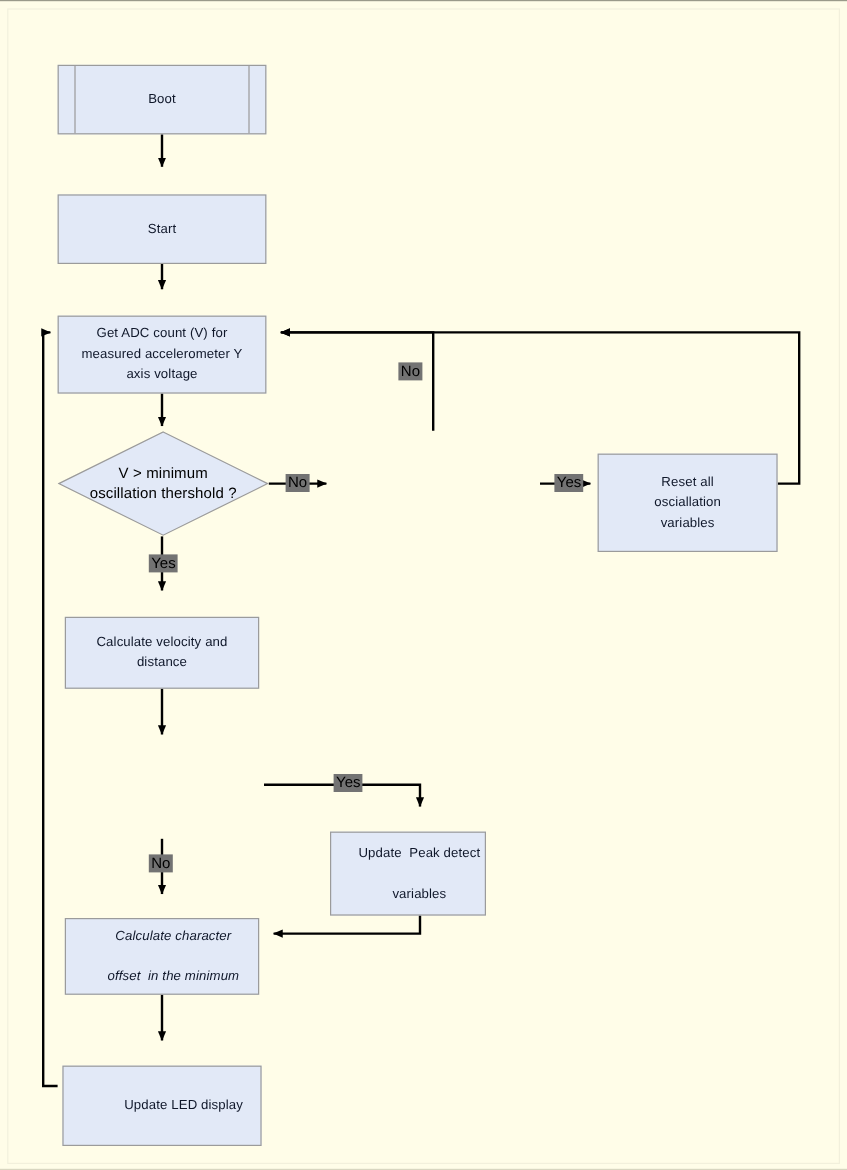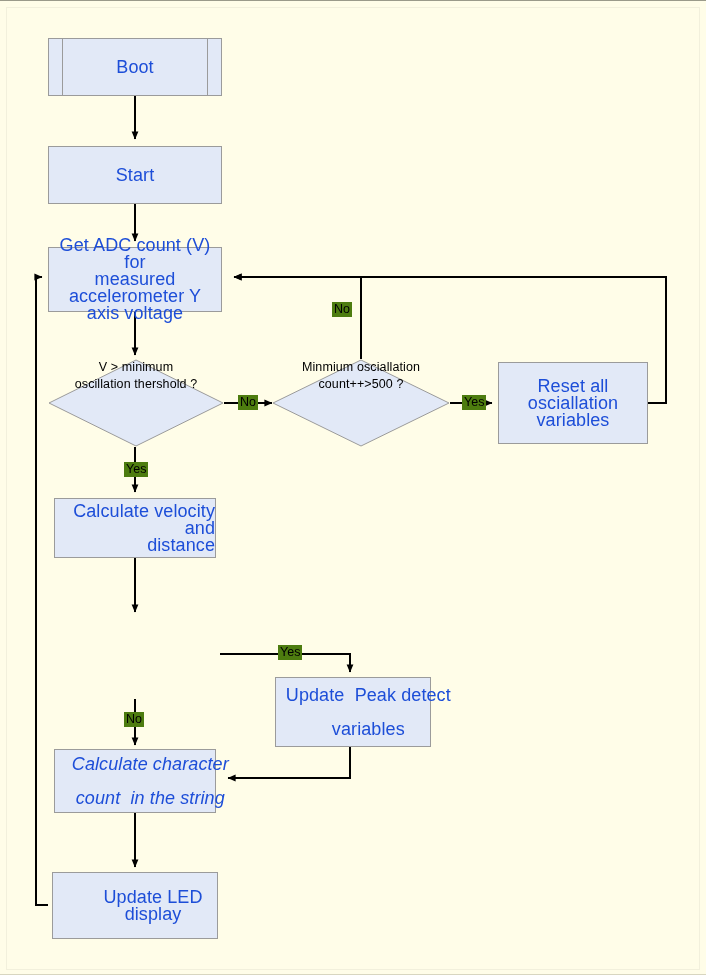--- a/index.html
+++ b/index.html
@@ -36,24 +36,25 @@
     width: 706px;
     height: 975px;
   }
   .node {
     position: absolute;
     box-sizing: border-box;
     display: flex;
     align-items: center;
     justify-content: center;
     text-align: center;
-    color: #1d4ed8;
-    font-size: 18px;
+    color: #0f172a;
+    font-size: 11px;
     line-height: 17px;
     letter-spacing: 0.1px;
+    margin-top: 16px;
   }
   .proc {
     background: #E2E9F7;
     border: 1px solid #9b9b9b;
   }
   .predef {
     background: #E2E9F7;
     border: 1px solid #9b9b9b;
   }
   .predef .bar-l, .predef .bar-r {
@@ -71,32 +72,33 @@
   .diamond-wrap svg {
     position: absolute;
     left: 0; top: 0;
   }
   .diamond-label {
     position: absolute;
     left: 0; top: 0;
     width: 100%;
     height: 100%;
     display: flex;
+    align-items: center;
     justify-content: center;
     text-align: center;
     font-size: 12.5px;
     line-height: 17px;
     color: #000;
     letter-spacing: 0.1px;
   }
   .edge-label {
     position: absolute;
     font-size: 12.5px;
     color: #000;
-    background: #4d7c0f;
+    background: #737373;
     padding: 0 2px;
     line-height: 15px;
     white-space: nowrap;
   }
   .nowrap { white-space: pre; }
 </style>
 </head>
 <body>
 
 <div id="canvas">
@@ -164,59 +166,48 @@
       <polygon points="88,1 175,44 88,87 1,44" fill="#E2E9F7" stroke="#9B9B9B" stroke-width="1"></polygon>
     </svg>
     <div class="diamond-label">
       <div>
         <span>V &gt; minimum</span><br>
         <span>oscillation thershold ?</span>
       </div>
     </div>
   </div>
 
-  <div class="diamond-wrap" style="left:272px; top:358px; width:178px; height:88px;">
-    <svg width="178" height="88" viewBox="0 0 178 88" xmlns="http://www.w3.org/2000/svg">
-      <polygon points="89,1 177,44 89,87 1,44" fill="#E2E9F7" stroke="#9B9B9B" stroke-width="1"></polygon>
-    </svg>
-    <div class="diamond-label">
-      <div>
-        <span>Minmium osciallation</span><br>
-        <span>count++&gt;500 ?</span>
-      </div>
-    </div>
-  </div>
 
   <div class="node proc" style="left:498px; top:361px; width:150px; height:82px;">
     <span>
       <span>Reset all</span><br>
       <span>osciallation</span><br>
       <span>variables</span>
     </span>
   </div>
 
-  <div class="node proc" style="left:54px; top:497px; width:162px; height:60px;text-align:right;">
+  <div class="node proc" style="left:54px; top:497px; width:162px; height:60px;">
     <span>
       <span>Calculate velocity and</span><br>
       <span>distance</span>
     </span>
   </div>
 
 
-  <div class="node proc" style="left:275px; top:676px; width:156px; height:70px;">
+  <div class="node proc" style="left:275px; top:676px; width:130px; height:70px;">
     <span class="nowrap">
       <span>Update  Peak detect</span><br>
       <span>variables</span>
     </span>
   </div>
 
   <div class="node proc" style="left:54px; top:748px; width:162px; height:64px;font-style:italic;">
     <span class="nowrap">
       <span>Calculate character</span><br>
-      <span>count  in the string</span>
+      <span>offset  in the minimum</span>
     </span>
   </div>
 
   <div class="node proc" style="left:52px; top:871px; width:166px; height:67px;padding-left:36px;">
     <span>Update LED display</span>
   </div>
 
   <span class="edge-label" style="left:238px; top:394px;">No</span>
 
   <span class="edge-label" style="left:124px; top:461px;">Yes</span>

